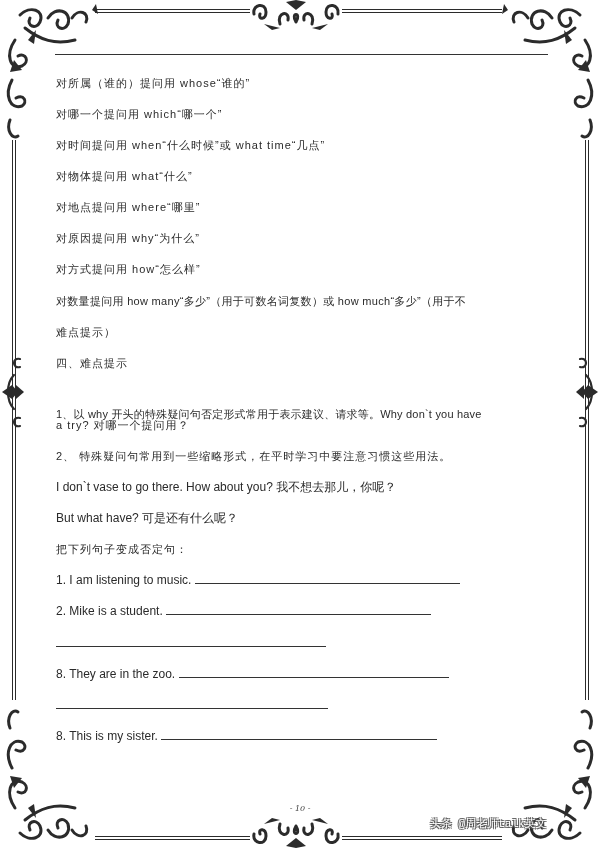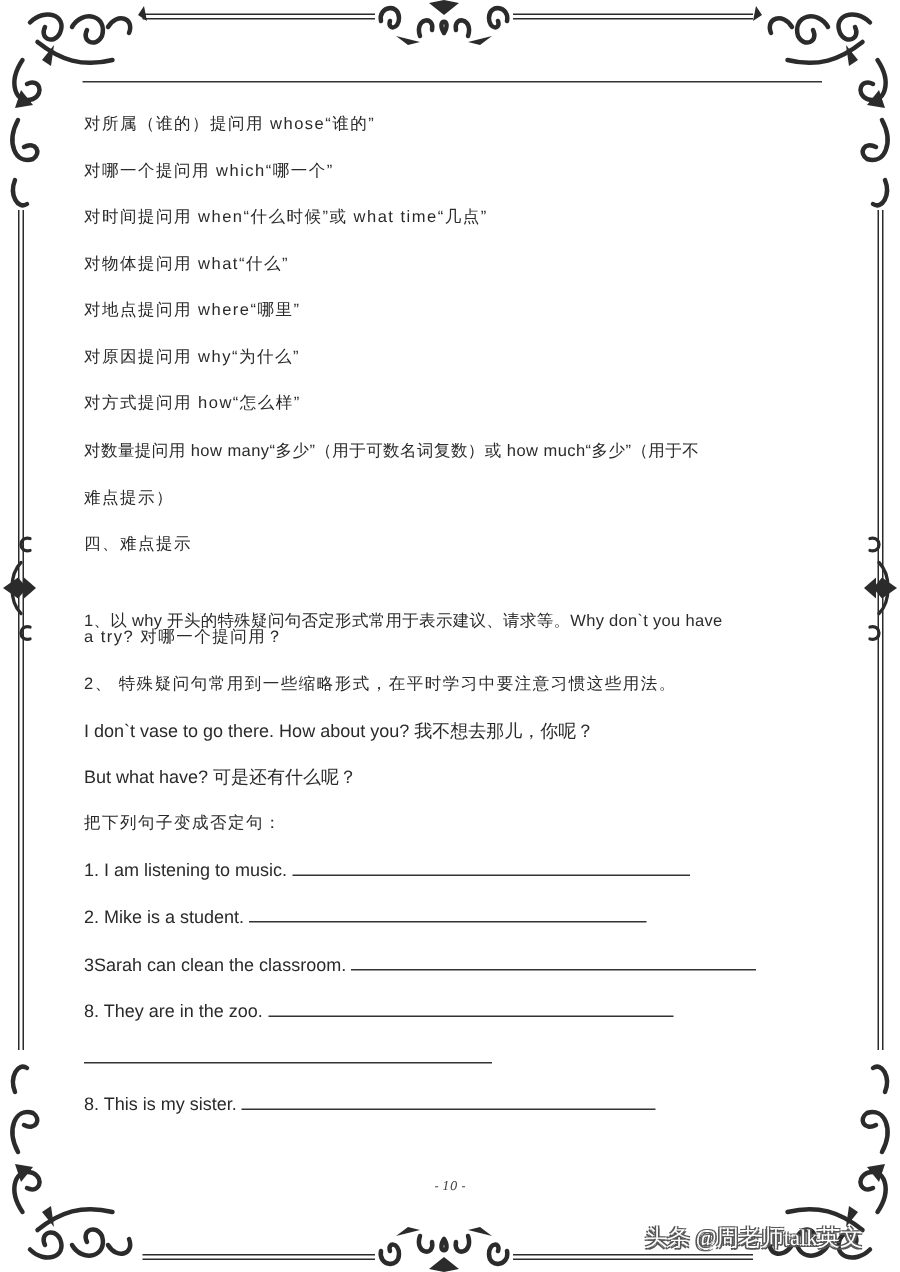--- a/index.html
+++ b/index.html
@@ -10,22 +10,22 @@
       color: #2a2a2a;
     }
     .frame-line { position: absolute; background: #2b2b2b; }
     .ornament { position: absolute; }
     .header-rule { position: absolute; left: 55px; top: 54px; width: 493px; height: 1px; background: #333; }
     .content { position: absolute; left: 56px; top: 76px; width: 500px; }
     .line { font-size: 11.5px; line-height: 14px; height: 14px; white-space: nowrap; position: absolute; left: 0; }
     .en { font-family: "Liberation Sans", sans-serif; font-size: 12px; }
     .zh { font-family: Liberation Sans, sans-serif; font-size: 11px; letter-spacing: 1px; }
     .blank { display: inline-block; border-bottom: 1px solid #333; height: 10px; vertical-align: baseline; }
-    .page-number { position: absolute; top: 786px; left: 0; width: 600px; text-align: center; font-size: 8px; color: #444; font-family: "DejaVu Serif", serif; font-style: italic; }
-    .watermark { position: absolute; left: 430px; top: 816px; font-size: 15px; color: #fff; font-family: Liberation Serif, serif;
+    .page-number { position: absolute; top: 804px; left: 0; width: 600px; text-align: center; font-size: 8px; color: #444; font-family: "DejaVu Serif", serif; font-style: italic; }
+    .watermark { position: absolute; left: 430px; top: 816px; font-size: 11px; color: #fff; font-family: Liberation Mono, monospace;
       text-shadow: -1px -1px 0 #555, 1px -1px 0 #555, -1px 1px 0 #555, 1px 1px 0 #555; letter-spacing: 0px; }
   </style>
 </head>
 <body>
 
 <div class="frame-line" style="left:95px; top:9px; width:155px; height:1px;"></div>
 <div class="frame-line" style="left:95px; top:12px; width:155px; height:1px;"></div>
 <div class="frame-line" style="left:342px; top:9px; width:160px; height:1px;"></div>
 <div class="frame-line" style="left:342px; top:12px; width:160px; height:1px;"></div>
 <div class="frame-line" style="left:95px; top:836px; width:155px; height:1px;"></div>
@@ -174,21 +174,20 @@
 
   <div class="line en" style="top:497px">
     <span>1. I am listening to music.</span>
     <span class="blank" style="width:265px"></span>
   </div>
   <div class="line en" style="top:528px">
     <span>2. Mike is a student.</span>
     <span class="blank" style="width:265px"></span>
   </div>
   <div class="line en" style="top:560px">
-    <span>3Sarah can clean the classroom.</span>
     <span class="blank" style="width:270px"></span>
   </div>
   <div class="line en" style="top:591px">
     <span>8. They are in the zoo.</span>
     <span class="blank" style="width:270px"></span>
   </div>
   <div class="line en" style="top:622px">
     <span class="blank" style="width:272px"></span>
   </div>
   <div class="line en" style="top:653px">

